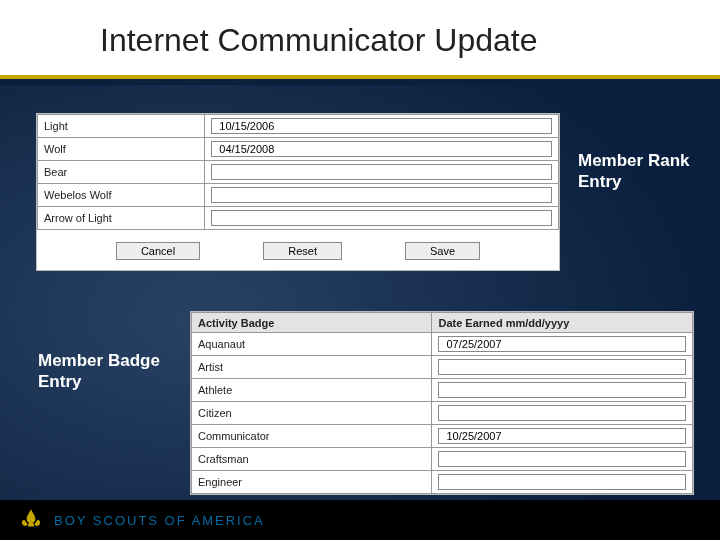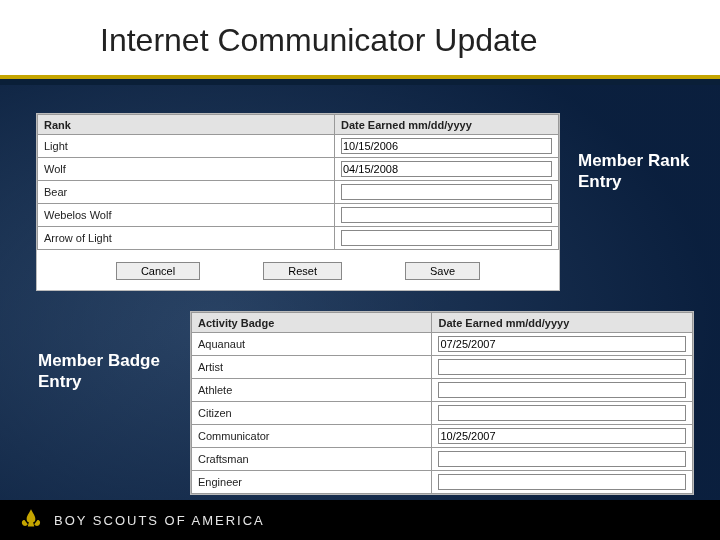--- a/index.html
+++ b/index.html
@@ -64,21 +64,21 @@
   }
   th {
     background: #e3e3e3;
     font-weight: bold;
     font-size: 11px;
   }
   .date-cell input {
     width: 100%;
     border: 1px solid #888;
     font-size: 11px;
-    padding: 1px 1px;
+    padding: 1px 7px;
     height: 16px;
   }
   .btn-row td {
     border: none;
     padding: 4px 0 2px 0;
     text-align: center;
   }
   .btn {
     background: #eee;
     border: 1px solid #888;
@@ -105,21 +105,21 @@
     align-items: center;
     padding-left: 18px;
   }
   .footer-logo {
     width: 26px; height: 26px;
     margin-right: 10px;
     position: relative;
   }
   .footer-logo svg { width: 100%; height: 100%; }
   .footer-text {
-    color: #e5e5e5;
+    color: #0369a1;
     font-size: 13px;
     letter-spacing: 2px;
     font-weight: 400;
   }
   .left-margin-line {
     position: absolute;
     left: 64px; top: 0; bottom: 40px;
     width: 2px;
     background: rgba(197,165,0,0.0);
   }
@@ -130,24 +130,20 @@
 <div class="bg-overlay"></div>
 
 <div class="header">
   <h1>Internet Communicator Update</h1>
 </div>
 <div class="header-shadow"></div>
 
 <div class="panel panel-rank">
   <table>
     <tbody>
-        <tr>
-      <th style="width:57%">Rank</th>
-      <th>Date Earned mm/dd/yyyy</th>
-    </tr>
     <tr>
       <td>Light</td>
       <td class="date-cell"><input value="10/15/2006" style=""></td>
     </tr>
     <tr>
       <td>Wolf</td>
       <td class="date-cell"><input value="04/15/2008" style=""></td>
     </tr>
     <tr>
       <td>Bear</td>

